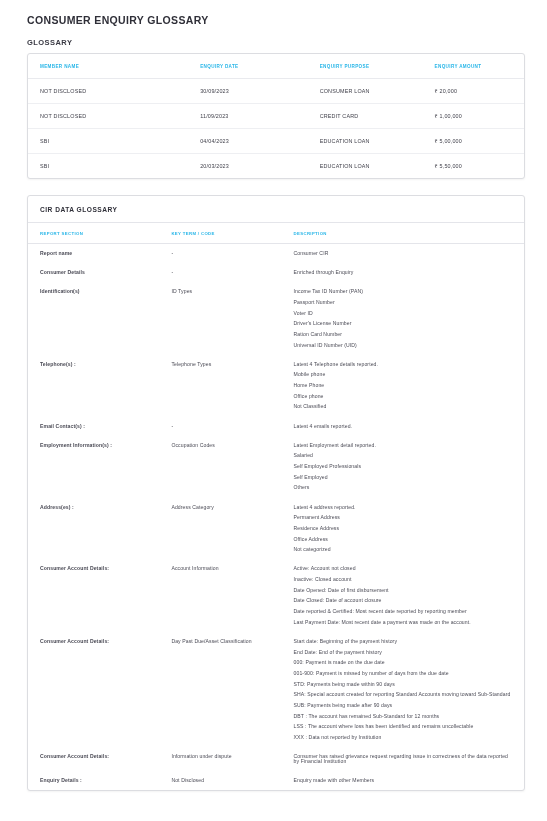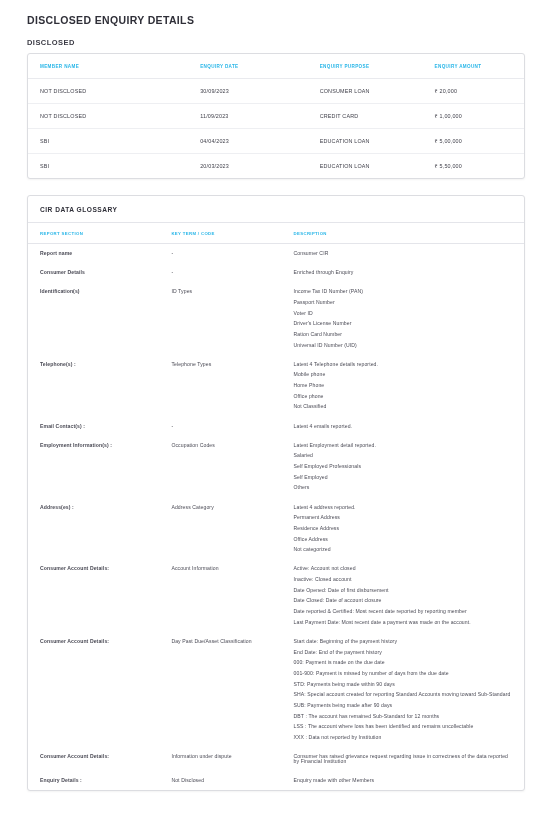--- a/index.html
+++ b/index.html
@@ -110,23 +110,23 @@
   .gl-c3 { width: 50%; padding-right: 14px; }
   .gl-line { margin: 0 0 5.6px 0; }
   .gl-line:last-child { margin-bottom: 0; }
   .gl-c1 .gl-line { font-weight: bold; }
 </style>
 </head>
 <body>
 
 <div class="page">
 
-  <div class="page-title">DISCLOSED ENQUIRY DETAILS</div>
-
-  <div class="section-label">DISCLOSED</div>
+  <div class="page-title">CONSUMER ENQUIRY GLOSSARY</div>
+
+  <div class="section-label">GLOSSARY</div>
 
   <div class="card">
     <table class="enq-table">
       <thead>
         <tr>
           <th class="col-a">MEMBER NAME</th>
           <th class="col-b">ENQUIRY DATE</th>
           <th class="col-c">ENQUIRY PURPOSE</th>
           <th class="col-d">ENQUIRY AMOUNT</th>
         </tr>

